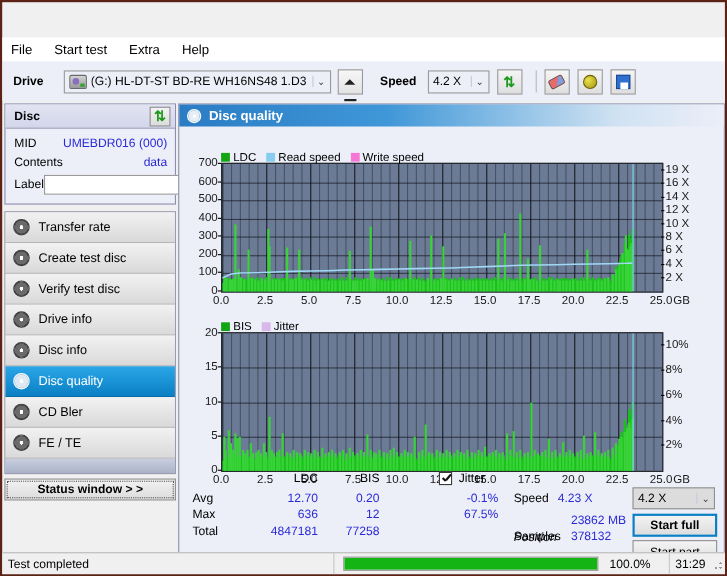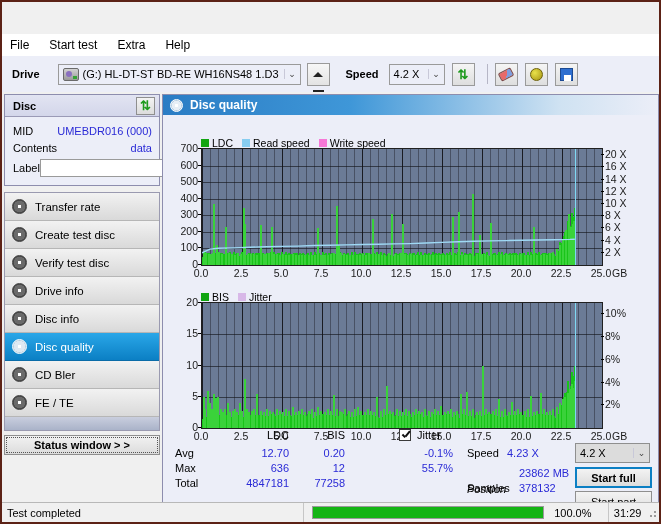--- a/index.html
+++ b/index.html
@@ -1122,21 +1122,21 @@
           <div class="ax-lbl" style="left: 442px; top: 94.1579px;">8 X</div>
           <div class="tick" style="left: 438px; top: 100.158px;"></div>
           <div class="ax-lbl" style="left: 442px; top: 81.9474px;">10 X</div>
           <div class="tick" style="left: 438px; top: 87.9474px;"></div>
           <div class="ax-lbl" style="left: 442px; top: 69.7368px;">12 X</div>
           <div class="tick" style="left: 438px; top: 75.7368px;"></div>
           <div class="ax-lbl" style="left: 442px; top: 57.5263px;">14 X</div>
           <div class="tick" style="left: 438px; top: 63.5263px;"></div>
           <div class="ax-lbl" style="left: 442px; top: 45.3158px;">16 X</div>
           <div class="tick" style="left: 438px; top: 51.3158px;"></div>
-          <div class="ax-lbl" style="left: 442px; top: 33.1053px;">20 X</div>
+          <div class="ax-lbl" style="left: 442px; top: 33.1053px;">19 X</div>
           <div class="tick" style="left: 438px; top: 39.1053px;"></div>
         </div>
 
       <div class="legend" id="legend-bot" style="left:38px; top:176px;">
           <span class="it">
             <span class="sw" style="background: rgb(17, 165, 17);"></span>
             <span>BIS</span>
           </span>
           <span class="it">
             <span class="sw" style="background: rgb(216, 184, 232);"></span>
@@ -1800,21 +1800,21 @@
       <div class="stats-col-hdr" style="left:250px; top:2px;">Jitter</div>
 
       <div class="st-k" style="left:8px; top:20px;">Avg</div>
       <div class="st-v" style="left:70px; top:20px; width:52px;">12.70</div>
       <div class="st-v" style="left:132px; top:20px; width:46px;">0.20</div>
       <div class="st-v" style="left:238px; top:20px; width:48px;">-0.1%</div>
 
       <div class="st-k" style="left:8px; top:35px;">Max</div>
       <div class="st-v" style="left:70px; top:35px; width:52px;">636</div>
       <div class="st-v" style="left:132px; top:35px; width:46px;">12</div>
-      <div class="st-v" style="left:238px; top:35px; width:48px;">55.7%</div>
+      <div class="st-v" style="left:238px; top:35px; width:48px;">67.5%</div>
 
       <div class="st-k" style="left:8px; top:50px;">Total</div>
       <div class="st-v" style="left:62px; top:50px; width:60px;">4847181</div>
       <div class="st-v" style="left:126px; top:50px; width:52px;">77258</div>
 
       <div class="st-k" style="left:300px; top:20px;">Speed</div>
       <div class="st-v" style="left:340px; top:20px; width:56px; text-align:left;">4.23 X</div>
       <div class="st-k" style="left:300px; top:56px;font-style:italic;">Position</div>
       <div class="st-v" style="left:352px; top:40px; width:60px; text-align:left;">23862 MB</div>
       <div class="st-k" style="left:300px; top:55px;">Samples</div>

